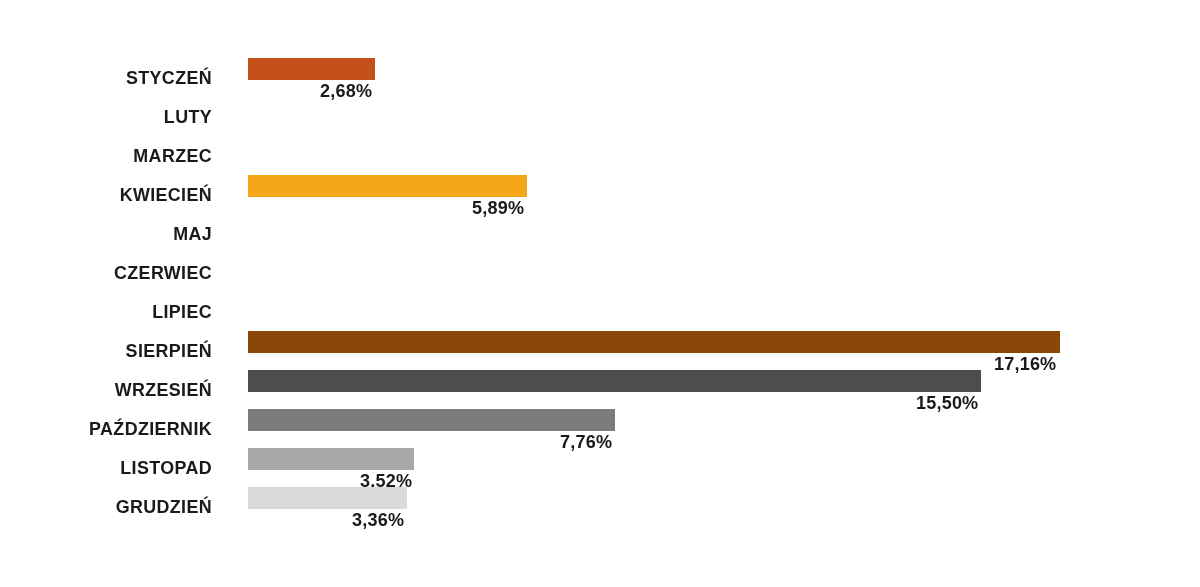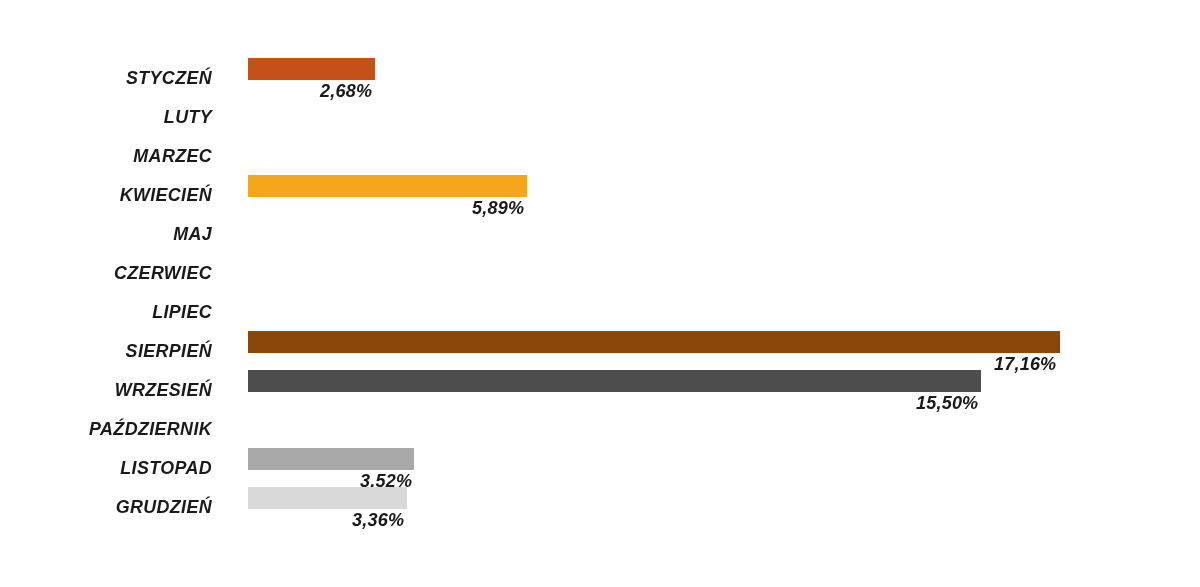--- a/index.html
+++ b/index.html
@@ -17,21 +17,20 @@
     position: relative;
     width: 1200px;
     height: 587px;
     background: #ffffff;
   }
   .rows {
     position: absolute;
     left: 0;
     top: 58px;
     width: 1200px;
-    font-style: italic;
   }
   .row {
     position: relative;
     height: 39px;
     display: flex;
     align-items: center;
   }
   .cat-label {
     position: absolute;
     left: 0;
@@ -120,20 +119,24 @@
       </div>
       <div class="row">
         <div class="cat-label">WRZESIEŃ</div>
         <div class="bar-area">
           <div class="bar" style="width: 733.15px; background: rgb(77, 77, 77);"></div>
           <div class="val-label">15,50%</div>
         </div>
       </div>
       <div class="row">
         <div class="cat-label">PAŹDZIERNIK</div>
+        <div class="bar-area">
+          <div class="bar" style="width: 367.048px; background: rgb(124, 124, 124);"></div>
+          <div class="val-label">7,76%</div>
+        </div>
       </div>
       <div class="row">
         <div class="cat-label">LISTOPAD</div>
         <div class="bar-area">
           <div class="bar" style="width: 166.496px; background: rgb(168, 168, 168);"></div>
           <div class="val-label">3,52%</div>
         </div>
       </div>
       <div class="row">
         <div class="cat-label">GRUDZIEŃ</div>

